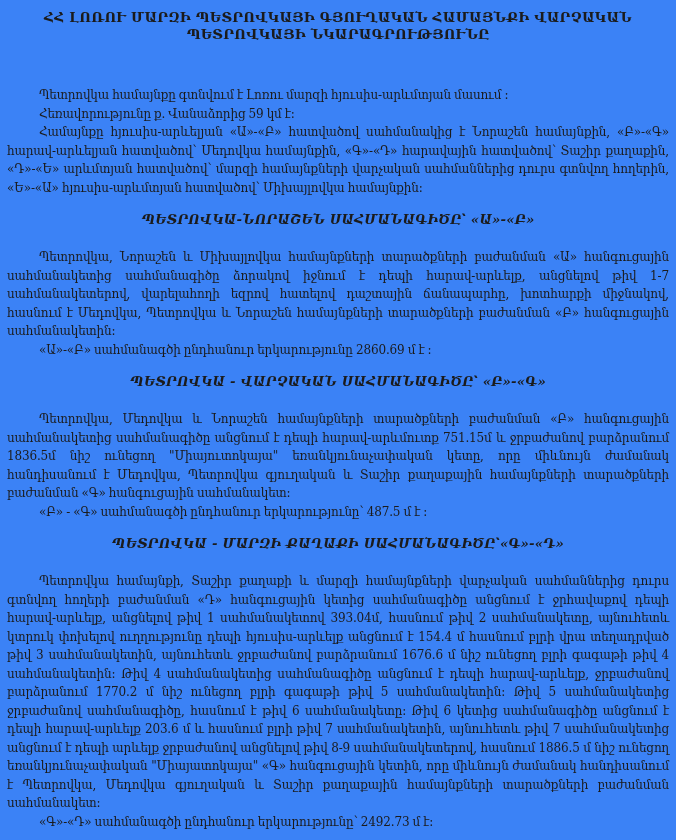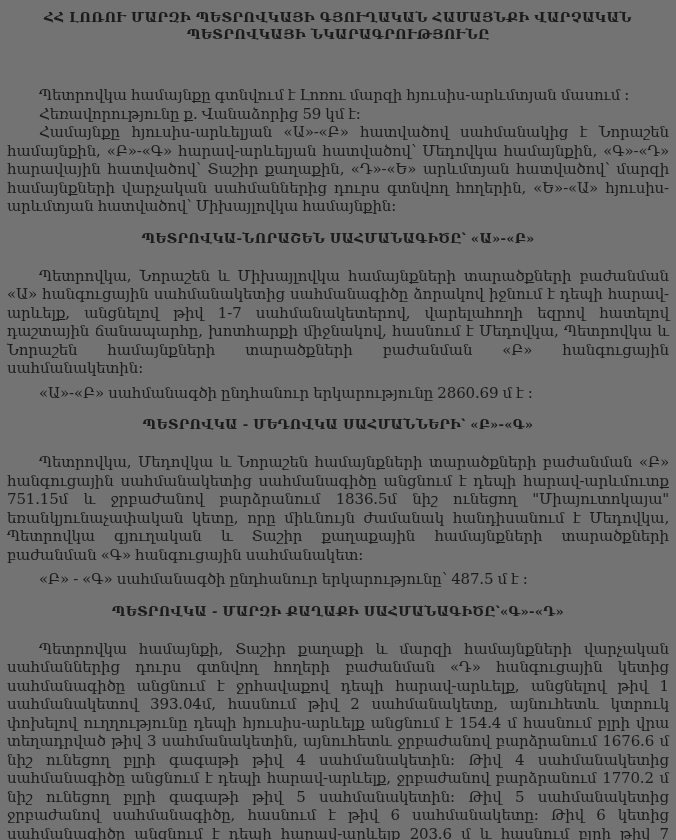--- a/index.html
+++ b/index.html
@@ -5,57 +5,58 @@
   html, body {
     margin: 0;
     padding: 0;
     background: #f4f4f2;
   }
   .page {
     position: relative;
     width: 676px;
     height: 840px;
     box-sizing: border-box;
-    background: #737373;
+    background: #3b82f6;
     color: #1b1b1b;
     padding: 6px 7px 0 7px;
     overflow: hidden;
     font-family: "DejaVu Serif", "Liberation Serif", serif;
   }
   .doc-title {
     text-align: center;
     font-weight: bold;
     font-size: 13.5px;
     line-height: 16.5px;
     letter-spacing: 0.2px;
     margin-top: 3px;
   }
   .intro {
     margin-top: 44px;
   }
   p.body-par, p.len-line {
     margin: 0;
-    font-size: 15px;
+    font-size: 12px;
     line-height: 18.5px;
     letter-spacing: -0.15px;
     word-spacing: -0.5px;
     text-indent: 32px;
     text-align: justify;
   }
   p.len-line {
-    margin-top: 6px;
+    margin-top: 0;
     text-align: left;
   }
   h2.section-heading {
     text-align: center;
     font-size: 13.3px;
     font-weight: bold;
     letter-spacing: 0.2px;
     margin: 14px 0 20px 0;
     line-height: 17px;
+    font-style: italic;
   }
 </style>
 </head>
 <body>
 
 <div class="page">
 
   <div class="doc-title">
     <div>ՀՀ ԼՈՌՈՒ ՄԱՐԶԻ ՊԵՏՐՈՎԿԱՅԻ ԳՅՈՒՂԱԿԱՆ ՀԱՄԱՅՆՔԻ ՎԱՐՉԱԿԱՆ</div>
     <div>ՊԵՏՐՈՎԿԱՅԻ ՆԿԱՐԱԳՐՈՒԹՅՈՒՆԸ</div>
@@ -67,21 +68,21 @@
     <p class="body-par">Համայնքը հյուսիս-արևելյան «Ա»-«Բ» հատվածով սահմանակից է Նորաշեն համայնքին, «Բ»-«Գ» հարավ-արևելյան հատվածով՝ Մեդովկա համայնքին, «Գ»-«Դ» հարավային հատվածով՝ Տաշիր քաղաքին, «Դ»-«Ե» արևմտյան հատվածով՝ մարզի համայնքների վարչական սահմաններից դուրս գտնվող հողերին, «Ե»-«Ա» հյուսիս-արևմտյան հատվածով՝ Միխայլովկա համայնքին:</p>
   </div>
 
   <section>
     <h2 class="section-heading">ՊԵՏՐՈՎԿԱ-ՆՈՐԱՇԵՆ ՍԱՀՄԱՆԱԳԻԾԸ՝ «Ա»-«Բ»</h2>
     <p class="body-par">Պետրովկա, Նորաշեն և Միխայլովկա համայնքների տարածքների բաժանման «Ա» հանգուցային սահմանակետից սահմանագիծը ձորակով իջնում է դեպի հարավ-արևելք, անցնելով թիվ 1-7 սահմանակետերով, վարելահողի եզրով հատելով դաշտային ճանապարհը, խոտհարքի միջնակով, հասնում է Մեդովկա, Պետրովկա և Նորաշեն համայնքների տարածքների բաժանման «Բ» հանգուցային սահմանակետին:</p>
     <p class="len-line">«Ա»-«Բ» սահմանագծի ընդհանուր երկարությունը 2860.69 մ է :</p>
   </section>
 
   <section>
-    <h2 class="section-heading">ՊԵՏՐՈՎԿԱ - ՄԵԴՈՎԿԱ ՍԱՀՄԱՆՆԵՐԻ՝ «Բ»-«Գ»</h2>
+    <h2 class="section-heading">ՊԵՏՐՈՎԿԱ - ՎԱՐՉԱԿԱՆ ՍԱՀՄԱՆԱԳԻԾԸ՝ «Բ»-«Գ»</h2>
     <p class="body-par">Պետրովկա, Մեդովկա և Նորաշեն համայնքների տարածքների բաժանման «Բ» հանգուցային սահմանակետից սահմանագիծը անցնում է դեպի հարավ-արևմուտք 751.15մ և ջրբաժանով բարձրանում 1836.5մ նիշ ունեցող "Միայուտոկայա" եռանկյունաչափական կետը, որը միևնույն ժամանակ հանդիսանում է Մեդովկա, Պետրովկա գյուղական և Տաշիր քաղաքային համայնքների տարածքների բաժանման «Գ» հանգուցային սահմանակետ:</p>
     <p class="len-line">«Բ» - «Գ» սահմանագծի ընդհանուր երկարությունը՝ 487.5 մ է :</p>
   </section>
 
   <section>
     <h2 class="section-heading">ՊԵՏՐՈՎԿԱ - ՄԱՐԶԻ ՔԱՂԱՔԻ ՍԱՀՄԱՆԱԳԻԾԸ՝«Գ»-«Դ»</h2>
     <p class="body-par">Պետրովկա համայնքի, Տաշիր քաղաքի և մարզի համայնքների վարչական սահմաններից դուրս գտնվող հողերի բաժանման «Դ» հանգուցային կետից սահմանագիծը անցնում է ջրհավաքով դեպի հարավ-արևելք, անցնելով թիվ 1 սահմանակետով 393.04մ, հասնում թիվ 2 սահմանակետը, այնուհետև կտրուկ փոխելով ուղղությունը դեպի հյուսիս-արևելք անցնում է 154.4 մ հասնում բլրի վրա տեղադրված թիվ 3 սահմանակետին, այնուհետև ջրբաժանով բարձրանում 1676.6 մ նիշ ունեցող բլրի գագաթի թիվ 4 սահմանակետին: Թիվ 4 սահմանակետից սահմանագիծը անցնում է դեպի հարավ-արևելք, ջրբաժանով բարձրանում 1770.2 մ նիշ ունեցող բլրի գագաթի թիվ 5 սահմանակետին: Թիվ 5 սահմանակետից ջրբաժանով սահմանագիծը, հասնում է թիվ 6 սահմանակետը: Թիվ 6 կետից սահմանագիծը անցնում է դեպի հարավ-արևելք 203.6 մ և հասնում բլրի թիվ 7 սահմանակետին, այնուհետև թիվ 7 սահմանակետից անցնում է դեպի արևելք ջրբաժանով անցնելով թիվ 8-9 սահմանակետերով, հասնում 1886.5 մ նիշ ունեցող եռանկյունաչափական "Միայատոկայա" «Գ» հանգուցային կետին, որը միևնույն ժամանակ հանդիսանում է Պետրովկա, Մեդովկա գյուղական և Տաշիր քաղաքային համայնքների տարածքների բաժանման սահմանակետ:</p>
     <p class="len-line">«Գ»-«Դ» սահմանագծի ընդհանուր երկարությունը՝ 2492.73 մ է:</p>
   </section>
 

